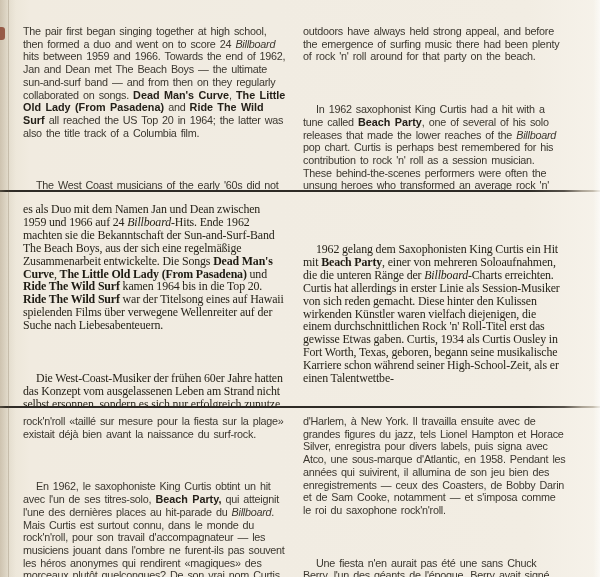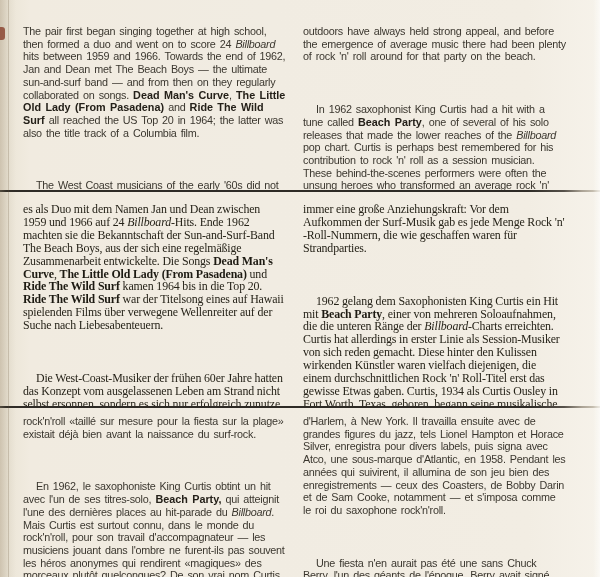--- a/index.html
+++ b/index.html
@@ -43,34 +43,33 @@
 <body>
 
 <div class="page">
 
   <section class="sec sec-en sans">
     <div class="col">
         <p class="para"><span>The pair first began singing together at high school, then formed a duo and went on to score 24 </span><span class="i">Billboard</span><span> hits between 1959 and 1966. Towards the end of 1962, Jan and Dean met The Beach Boys — the ultimate sun-and-surf band — and from then on they regularly collaborated on songs. </span><span class="b">Dead Man's Curve</span><span>, </span><span class="b">The Little Old Lady (From Pasadena)</span><span> and </span><span class="b">Ride The Wild Surf</span><span> all reached the US Top 20 in 1964; the latter was also the title track of a Columbia film.</span></p>
         <p class="para indent"><span>The West Coast musicians of the early '60s did not invent the concept of the fun life by the sea, they simply made the most of it. The seaside and the great</span></p>
       </div>
     <div class="col">
-        <p class="para"><span>outdoors have always held strong appeal, and before the emergence of average music there had been plenty of rock 'n' roll around for that party on the beach.</span></p>
+        <p class="para"><span>outdoors have always held strong appeal, and before the emergence of surfing music there had been plenty of rock 'n' roll around for that party on the beach.</span></p>
         <p class="para indent"><span>In 1962 saxophonist King Curtis had a hit with a tune called </span><span class="b">Beach Party</span><span>, one of several of his solo releases that made the lower reaches of the </span><span class="i">Billboard</span><span> pop chart. Curtis is perhaps best remembered for his contribution to rock 'n' roll as a session musician. These behind-the-scenes performers were often the unsung heroes who transformed an average rock 'n' roll number into something special. Born Curtis Ousley, in Fort Worth, Texas, on February 7, 1934,</span></p>
       </div>
   </section>
 
   <div class="divider"></div>
 
   <section class="sec sec-de serif">
     <div class="col">
         <p class="para"><span>es als Duo mit dem Namen Jan und Dean zwischen 1959 und 1966 auf 24 </span><span class="i">Billboard</span><span>-Hits. Ende 1962 machten sie die Bekanntschaft der Sun-and-Surf-Band The Beach Boys, aus der sich eine regelmäßige Zusammenarbeit entwickelte. Die Songs </span><span class="b">Dead Man's Curve</span><span>, </span><span class="b">The Little Old Lady (From Pasadena)</span><span> und </span><span class="b">Ride The Wild Surf</span><span> kamen 1964 bis in die Top 20. </span><span class="b">Ride The Wild Surf</span><span> war der Titelsong eines auf Hawaii spielenden Films über verwegene Wellenreiter auf der Suche nach Liebesabenteuern.</span></p>
         <p class="para indent"><span>Die West-Coast-Musiker der frühen 60er Jahre hatten das Konzept vom ausgelassenen Leben am Strand nicht selbst ersonnen, sondern es sich nur erfolgreich zunutze gemacht. Das Meer und die freie Natur carrière schon</span></p>
       </div>
     <div class="col">
-        <p class="para"><span>immer eine große Anziehungskraft: Vor dem Aufkommen der Surf-Musik gab es jede Menge Rock 'n' -Roll-Nummern, die wie geschaffen waren für Strandparties.</span></p>
         <p class="para indent"><span>1962 gelang dem Saxophonisten King Curtis ein Hit mit </span><span class="b">Beach Party</span><span>, einer von mehreren Soloaufnahmen, die die unteren Ränge der </span><span class="i">Billboard</span><span>-Charts erreichten. Curtis hat allerdings in erster Linie als Session-Musiker von sich reden gemacht. Diese hinter den Kulissen wirkenden Künstler waren vielfach diejenigen, die einem durchschnittlichen Rock 'n' Roll-Titel erst das gewisse Etwas gaben. Curtis, 1934 als Curtis Ousley in Fort Worth, Texas, geboren, begann seine musikalische Karriere schon während seiner High-School-Zeit, als er einen Talentwettbe-</span></p>
       </div>
   </section>
 
   <div class="divider"></div>
 
   <section class="sec sec-fr sans">
     <div class="col">
         <p class="para"><span>rock'n'roll «taillé sur mesure pour la fiesta sur la plage» existait déjà bien avant la naissance du surf-rock.</span></p>
         <p class="para indent"><span>En 1962, le saxophoniste King Curtis obtint un hit avec l'un de ses titres-solo, </span><span class="b">Beach Party,</span><span> qui atteignit l'une des dernières places au hit-parade du </span><span class="i">Billboard</span><span>. Mais Curtis est surtout connu, dans le monde du rock'n'roll, pour son travail d'accompagnateur — les musiciens jouant dans l'ombre ne furent-ils pas souvent les héros anonymes qui rendirent «magiques» des morceaux plutôt quelconques? De son vrai nom Curtis Ousley, né à Fort Worth, au Texas, le 7 Fevrier 1934, le saxophoniste avait commencé sa carrière à l'époque du lycée, en remportant un crochet à l'Apollo</span></p>

